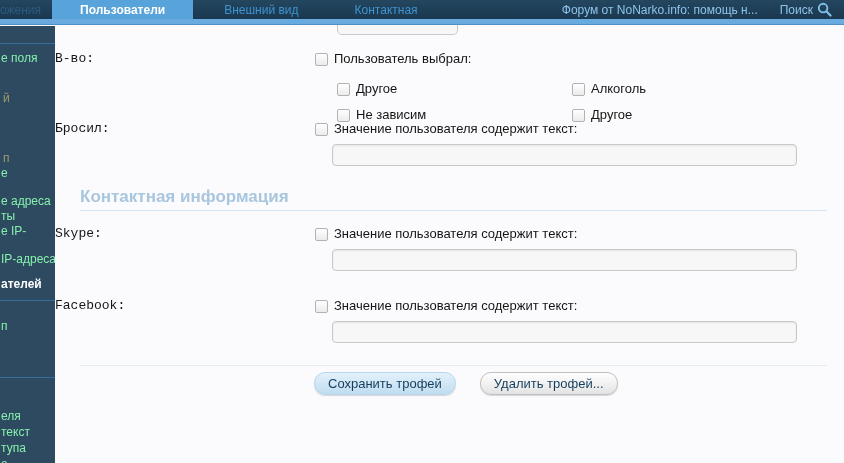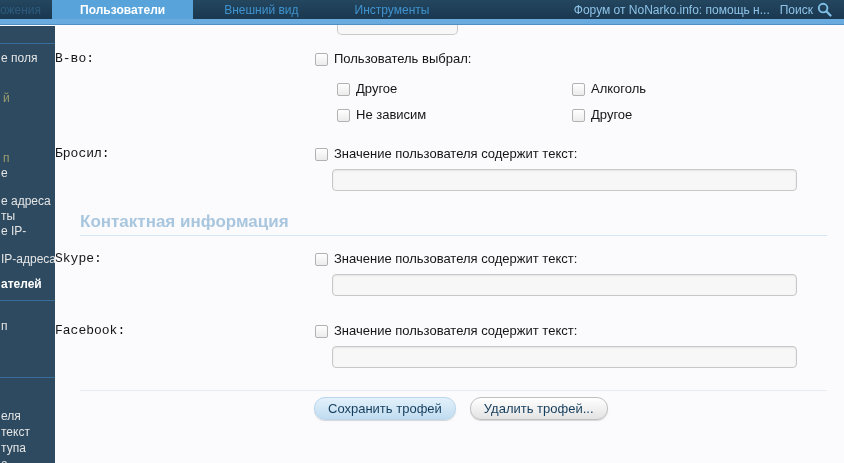--- a/index.html
+++ b/index.html
@@ -8,35 +8,35 @@
 
   
   .topbar { position:absolute; left:0; top:0; width:844px; height:19px;
             background:linear-gradient(#24465f,#1a3850); display:flex;
             justify-content:space-between; align-items:stretch; font-size:12px; }
   .tabs { display:flex; align-items:stretch; }
   .tab { display:flex; align-items:center; padding:0 28px; color:#3f93cf;
          text-decoration:none; cursor:pointer; white-space:nowrap; }
   .tab.frag { color:#2c5b7e; padding:0 8px 0 0; }
   .tab.active { background:#57a3da; color:#ffffff; font-weight:bold; margin:0 3px; }
-  .topright { display:flex; align-items:center; gap:10px; padding-right:12px; }
+  .topright { display:flex; align-items:center; gap:22px; padding-right:12px; }
   .toplink { color:#8dc3e8; text-decoration:none; cursor:pointer; white-space:nowrap; }
   .searchlink { display:flex; align-items:center; gap:4px; }
   .searchlink svg { display:block; }
 
   
   .strip { position:absolute; left:0; top:19px; width:844px; height:6px;
            background:#69abde; border-bottom:1px solid #4e90c3; }
 
   
   .sidebar { position:absolute; left:0; top:26px; width:55px; height:437px;
              background:#2d4a60; overflow:hidden; }
   .ssep { position:absolute; left:0; width:55px; height:1px; background:#3a6e9a; }
   .sitem { position:absolute; left:1px; font-size:12px; line-height:13px;
-           color:#e5e5e5; text-decoration:none; cursor:pointer; white-space:nowrap; }
+           color:#86efac; text-decoration:none; cursor:pointer; white-space:nowrap; }
   .sitem.tan { color:#9d9d6d; }
   .sitem.sel { color:#ffffff; font-weight:bold; }
 
   
   .content { position:absolute; left:55px; top:25px; width:789px; height:438px;
              background:#fbfbfd; padding-top:27px; font-size:13px; color:#151515; }
   .partial-input { position:absolute; left:282px; top:0; width:121px; height:10px;
                    background:#f7f7f7; border:1px solid #c9c9c9; border-top:none;
                    border-radius:0 0 5px 5px; }
 
@@ -48,46 +48,46 @@
   input[type="checkbox"] { appearance:none; -webkit-appearance:none; width:13px; height:13px;
             border:1px solid #b2b2b2; border-radius:2px; flex:none;
             background:linear-gradient(#ffffff,#ebebeb); cursor:pointer; }
   .options { display:grid; grid-template-columns:235px auto; row-gap:12px;
              margin:16px 0 0 22px; }
   .txtinput { display:block; margin:8px 0 0 17px; width:465px; height:22px;
               background:#f7f7f7; border:1px solid #c8c8c8; border-radius:4px;
               box-shadow:inset 0 1px 2px rgba(0,0,0,0.08);
               font-family:"Liberation Sans",sans-serif; font-size:13px; padding:0 6px; color:#151515; }
 
-  .m25 { margin-top:25px; } .m28 { margin-top:28px; } .m14 { margin-top:14px; }
+  .m25 { } .m28 { margin-top:28px; } .m14 { margin-top:14px; }
 
   .secheading { margin:22px 17px 16px 25px; font-size:17px; font-weight:bold;
                 color:#a9c6df; line-height:18px; padding-bottom:4px;
                 border-bottom:1px solid #d4e6f4; }
 
   .hrline { margin:22px 17px 0 25px; height:1px; background:#e3ecf3; }
 
-  .btnrow { display:flex; gap:14px; margin:6px 0 0 259px; }
+  .btnrow { display:flex; gap:24px; margin:6px 0 0 259px; }
   .btn { height:23px; padding:0 13px; border-radius:11px; font-size:13px;
          font-family:"Liberation Sans",sans-serif; color:#143d5d; cursor:pointer;
          box-shadow:0 1px 1px rgba(0,0,0,0.15); line-height:20px; }
   .btn.primary { border:1px solid #b9d6ec; background:linear-gradient(#e3f1fb,#c0dcf0); }
   .btn.secondary { border:1px solid #c0c0c0; background:linear-gradient(#ffffff,#e3e3e3); }
 </style>
 </head>
 <body>
 
 <div>
 
   <header class="topbar">
     <nav class="tabs">
       <span class="tab frag">ожения</span>
       <span class="tab active">Пользователи</span>
       <span class="tab">Внешний вид</span>
-      <span class="tab">Инструменты</span>
+      <span class="tab">Контактная</span>
     </nav>
     <div class="topright">
       <a class="toplink">Форум от NoNarko.info: помощь н...</a>
       <a class="toplink searchlink">
         <span>Поиск</span>
         <span>
           <svg width="15" height="15" viewBox="0 0 16 16">
             <circle cx="6.5" cy="6.5" r="4.6" fill="none" stroke="#7fc0e8" stroke-width="2"></circle>
             <line x1="10.2" y1="10.2" x2="14.4" y2="14.4" stroke="#7fc0e8" stroke-width="2.4" stroke-linecap="round"></line>
           </svg>

